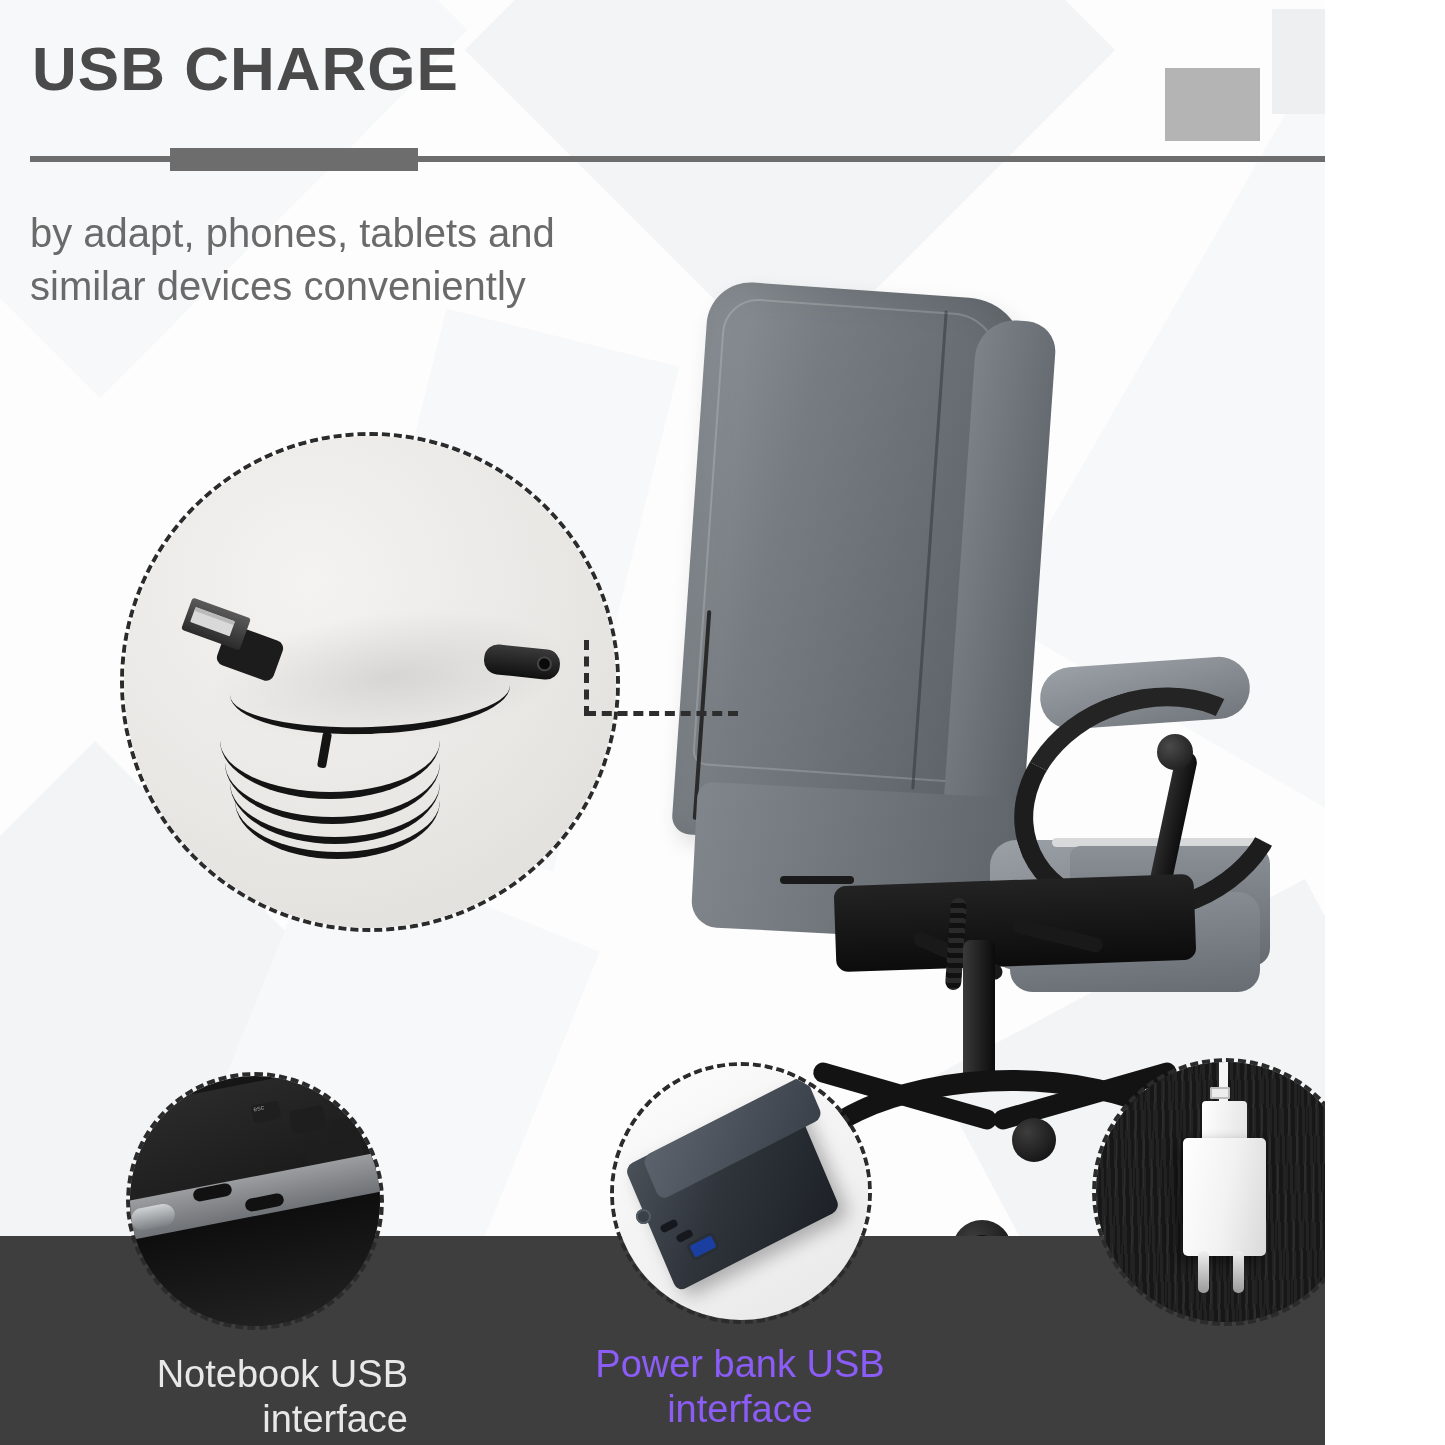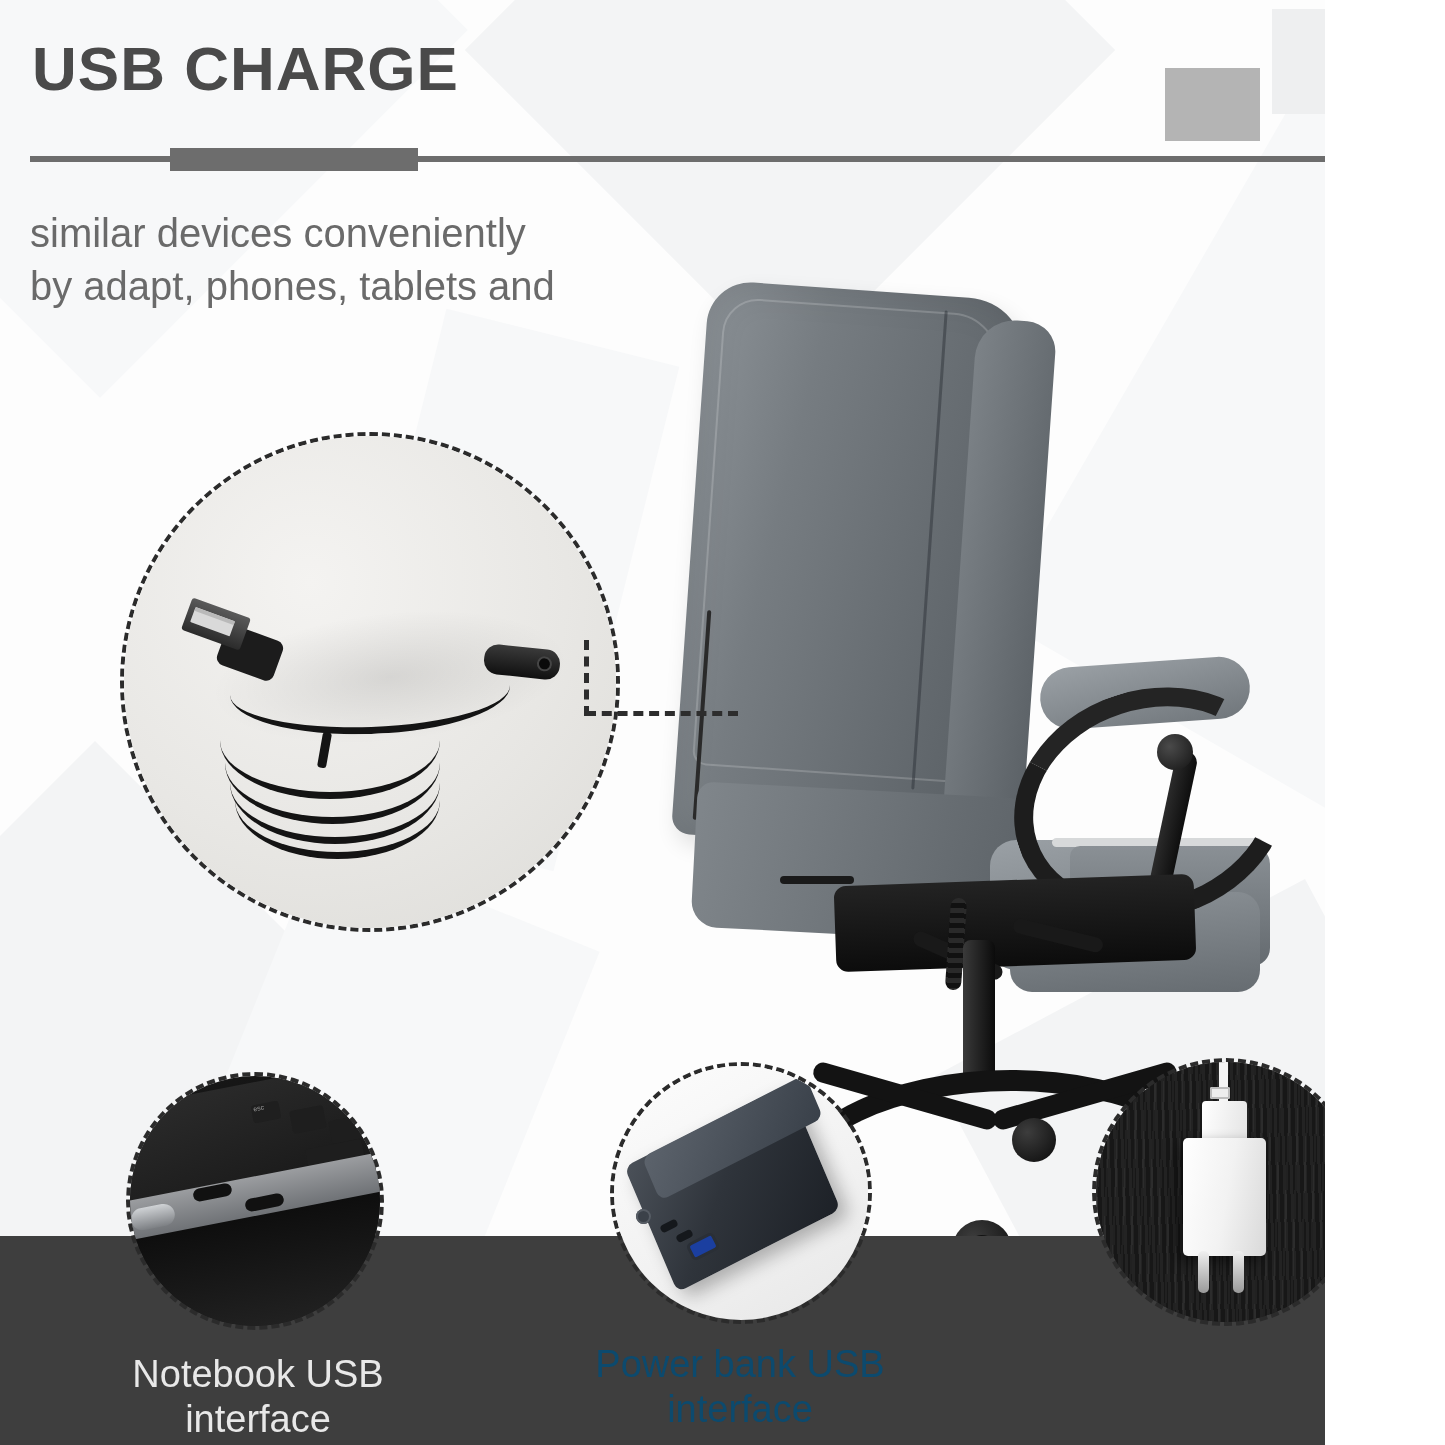--- a/index.html
+++ b/index.html
@@ -213,22 +213,22 @@
   </div>
 
   <div class="sq-gray"></div>
   <div class="sq-light"></div>
 
   <div class="title">USB CHARGE</div>
   <div class="rule-thin"></div>
   <div class="rule-accent"></div>
 
   <div class="subtitle">
+    <span>by adapt, phones, tablets and</span>
     <span>similar devices conveniently</span>
-    <span>by adapt, phones, tablets and</span>
   </div>
 
   <div id="chair">
     <div class="back-rest"></div>
     <div class="back-side"></div>
     <div class="back-seam"></div>
     <div class="cable-tail"></div>
     <div class="back-lower"></div>
     <div class="armrest-pad"></div>
     <div class="seat"></div>
@@ -307,26 +307,26 @@
       <div class="ad-grain"></div>
       <div class="ad-cable"></div>
       <div class="ad-usb"></div>
       <div class="ad-cap"></div>
       <div class="ad-body"></div>
       <div class="ad-pin pin1"></div>
       <div class="ad-pin pin2"></div>
     </div>
   </div>
 
-  <div style="position:absolute;left:108px;top:1352px;width:300px;text-align:center;
+  <div style="position:absolute;left:108px;top:1352px;width:300px;text-align:right;
               font-size:38px;line-height:1.18;color:#e8e8e8;">
     <div>Notebook USB</div>
     <div>interface</div>
   </div>
 
   <div style="position:absolute;left:590px;top:1342px;width:300px;text-align:center;
-              font-size:38px;line-height:1.18;color:#0c4a6e;">
+              font-size:38px;line-height:1.18;color:#8b5cf6;">
     <div>Power bank USB</div>
     <div>interface</div>
   </div>
 
 
 </div>
 
 </body></html>

